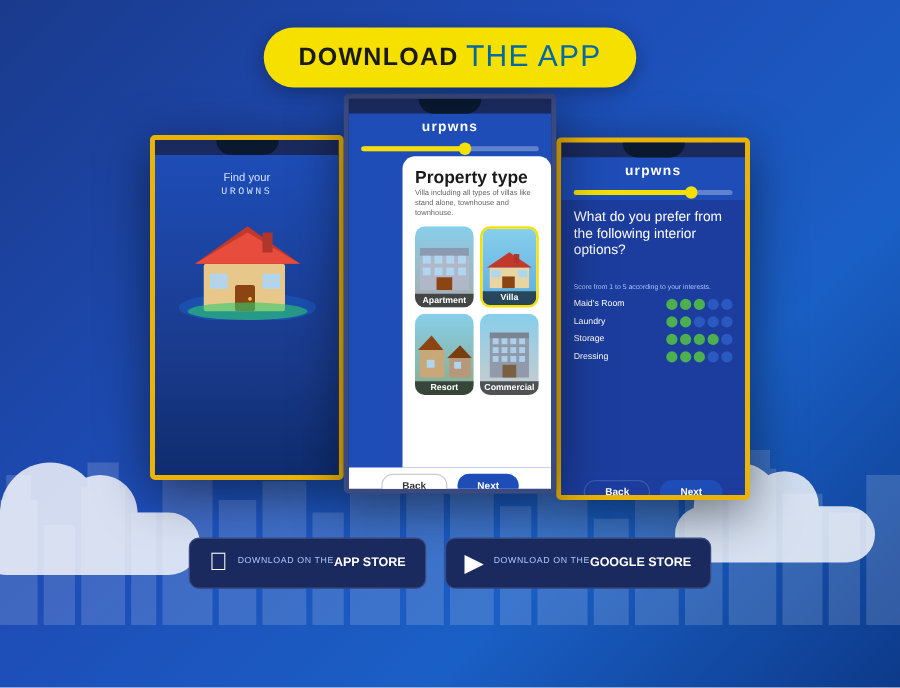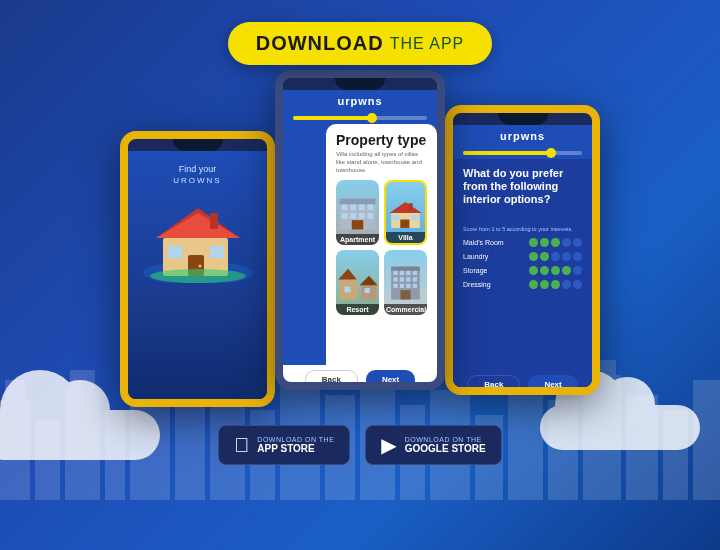--- a/index.html
+++ b/index.html
@@ -79,54 +79,54 @@
       z-index: 10;
       box-shadow: 0 4px 15px rgba(0,0,0,0.3);
     }
     .download-badge .bold-text {
       font-size: 20px;
       font-weight: 900;
       color: #1a1a1a;
       letter-spacing: 1px;
     }
     .download-badge .light-text {
-      font-size: 16px;
+      font-size: 24px;
       font-weight: 400;
-      color: #14532d;
+      color: #0369a1;
       letter-spacing: 1px;
     }
 
     
     .phones-container {
       position: relative;
       width: 100%;
       height: 340px;
       display: flex;
       justify-content: center;
       align-items: flex-end;
       z-index: 5;
       margin-top: 10px;
     }
 
     
     .phone {
       position: absolute;
-      border-radius: 16px;
+      border-radius: 4px;
       background: #1a2a5e;
-      border: 8px solid #eab308;
+      border: 4px solid #eab308;
       overflow: hidden;
       box-shadow: 0 10px 40px rgba(0,0,0,0.5);
     }
 
     
     .phone-left {
       width: 155px;
       height: 276px;
       left: 120px;
-      bottom: 8px;
+      bottom: 36px;
       z-index: 3;
     }
 
     
     .phone-center {
       width: 170px;
       height: 320px;
       left: 50%;
       transform: translateX(-50%);
       bottom: 25px;
@@ -175,20 +175,21 @@
       color: #f5e000;
       text-align: center;
       line-height: 1.1;
     }
     .urowns-text-left {
       font-size: 8px;
       color: #cce0ff;
       text-align: center;
       letter-spacing: 2px;
       margin-top: 2px;
+      font-family: Liberation Mono, monospace;
     }
     .house-image {
       width: 120px;
       height: 90px;
       margin-top: 8px;
       position: relative;
     }
     .house-svg {
       width: 100%;
       height: 100%;
@@ -334,21 +335,21 @@
       padding: 4px 10px;
       background: #1e4db7;
     }
     .right-body {
       background: #1c3d9e;
       flex: 1;
       padding: 8px 10px;
     }
     .interior-title {
       font-size: 11px;
-      font-weight: 700;
+      font-weight: 400;
       color: white;
       margin-bottom: 19px;
       line-height: 1.2;
     }
     .interior-desc {
       font-size: 5.5px;
       color: #aac4ff;
       margin-bottom: 6px;
     }
     .interior-item {
@@ -399,21 +400,21 @@
       align-items: center;
       gap: 8px;
       cursor: pointer;
     }
     .store-icon {
       font-size: 20px;
       color: white;
     }
     .store-text {
       display: flex;
-      flex-direction: column;
+      flex-direction: row;
     }
     .store-text-top {
       font-size: 7px;
       color: #aac4ff;
       text-transform: uppercase;
       letter-spacing: 0.5px;
     }
     .store-text-bottom {
       font-size: 10px;
       font-weight: bold;

